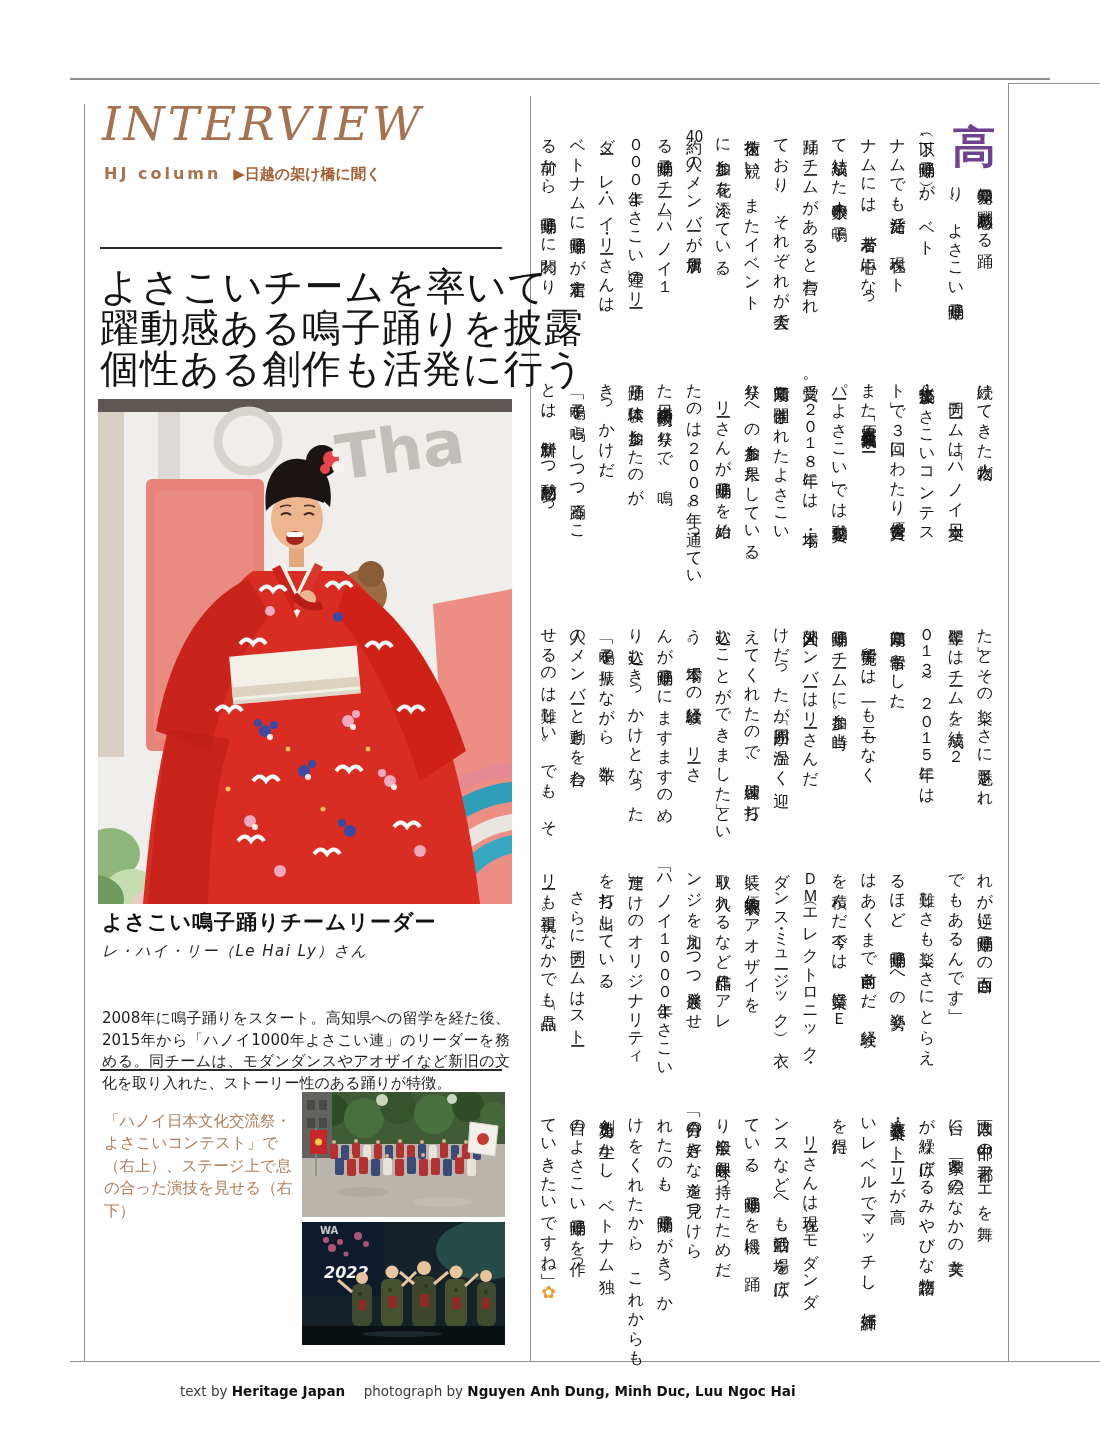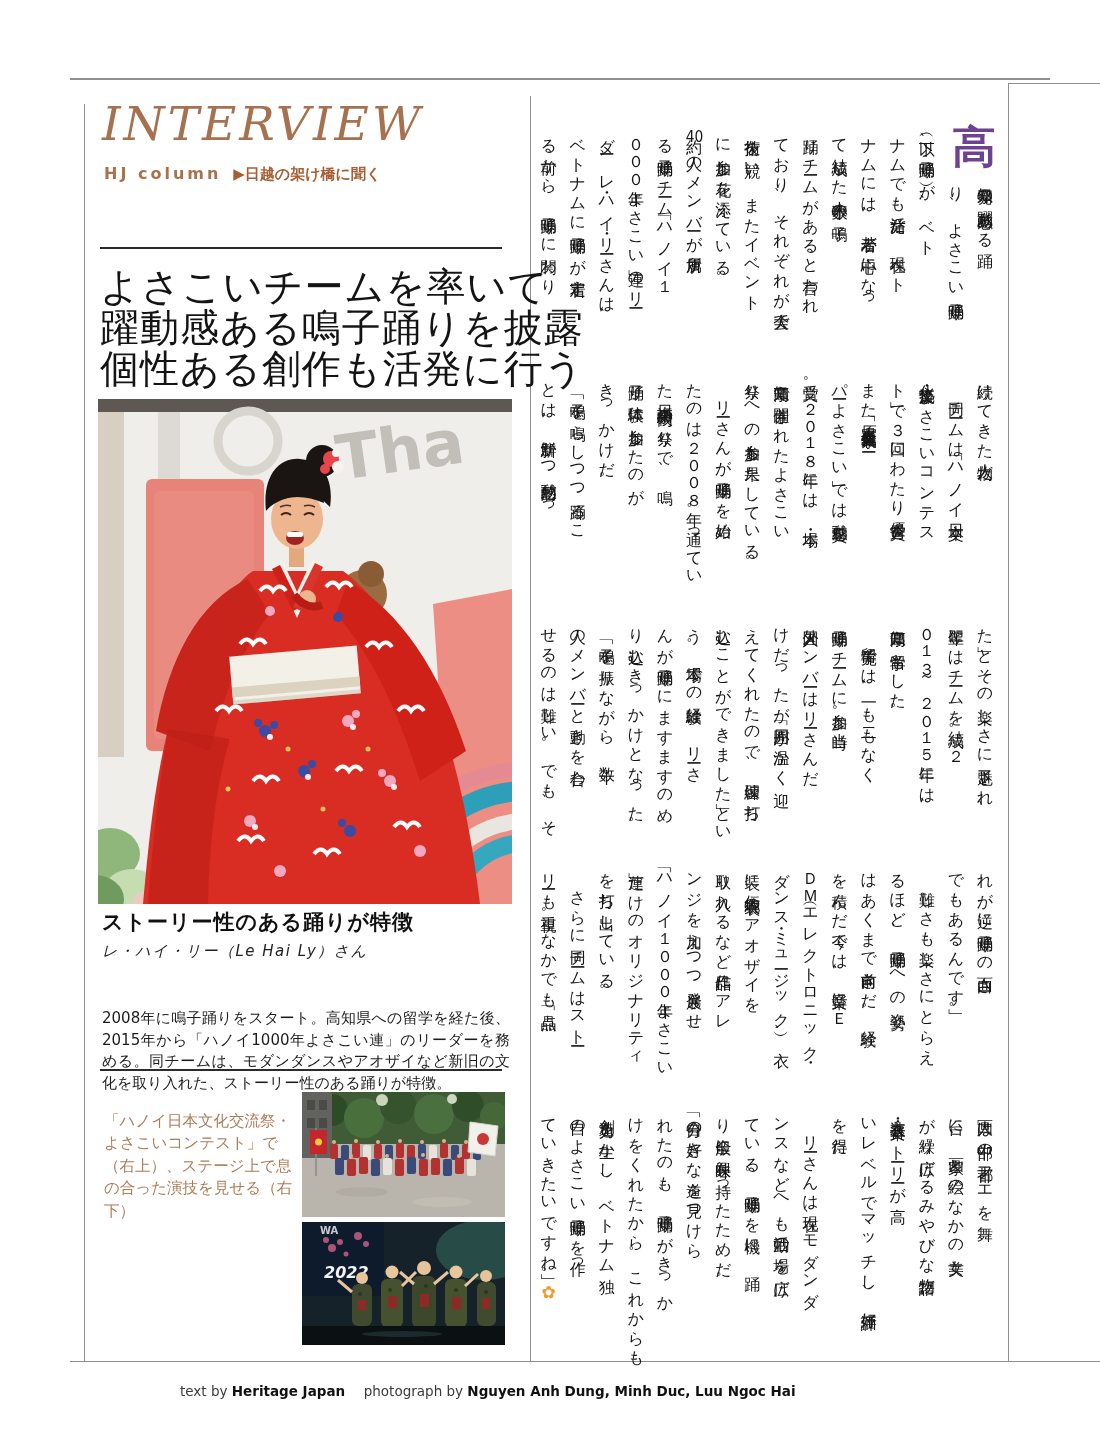--- a/index.html
+++ b/index.html
@@ -192,21 +192,21 @@
         <g fill="#efc25a">
             <circle cx="190" cy="350" r="2.5"></circle>
             <circle cx="270" cy="350" r="2.5"></circle>
             <circle cx="225" cy="410" r="2.5"></circle>
             <circle cx="130" cy="390" r="2.5"></circle>
           </g>
       </g>
     </g>
   </svg>
 
-  <div class="profile-role">ストーリー性のある踊りが特徴</div>
+  <div class="profile-role">よさこい鳴子踊りチームリーダー</div>
   <div class="profile-name">レ・ハイ・リー（Le Hai Ly）さん</div>
   <div class="profile-bio">2008年に鳴子踊りをスタート。高知県への留学を経た後、2015年から「ハノイ1000年よさこい連」のリーダーを務める。同チームは、モダンダンスやアオザイなど新旧の文化を取り入れた、ストーリー性のある踊りが特徴。</div>
 
   <div class="rule" style="left:100px; top:1069px; width:402px; height:2px;"></div>
 
   <p class="photo-caption">「ハノイ日本文化交流祭・よさこいコンテスト」で（右上）、ステージ上で息の合った演技を見せる（右下）</p>
 
   <svg class="photo-a" viewBox="0 0 203 125" role="img">
     <rect width="203" height="125" fill="#b9b5ac"></rect>
     <rect x="0" y="0" width="203" height="52" fill="#3f5c36"></rect>

